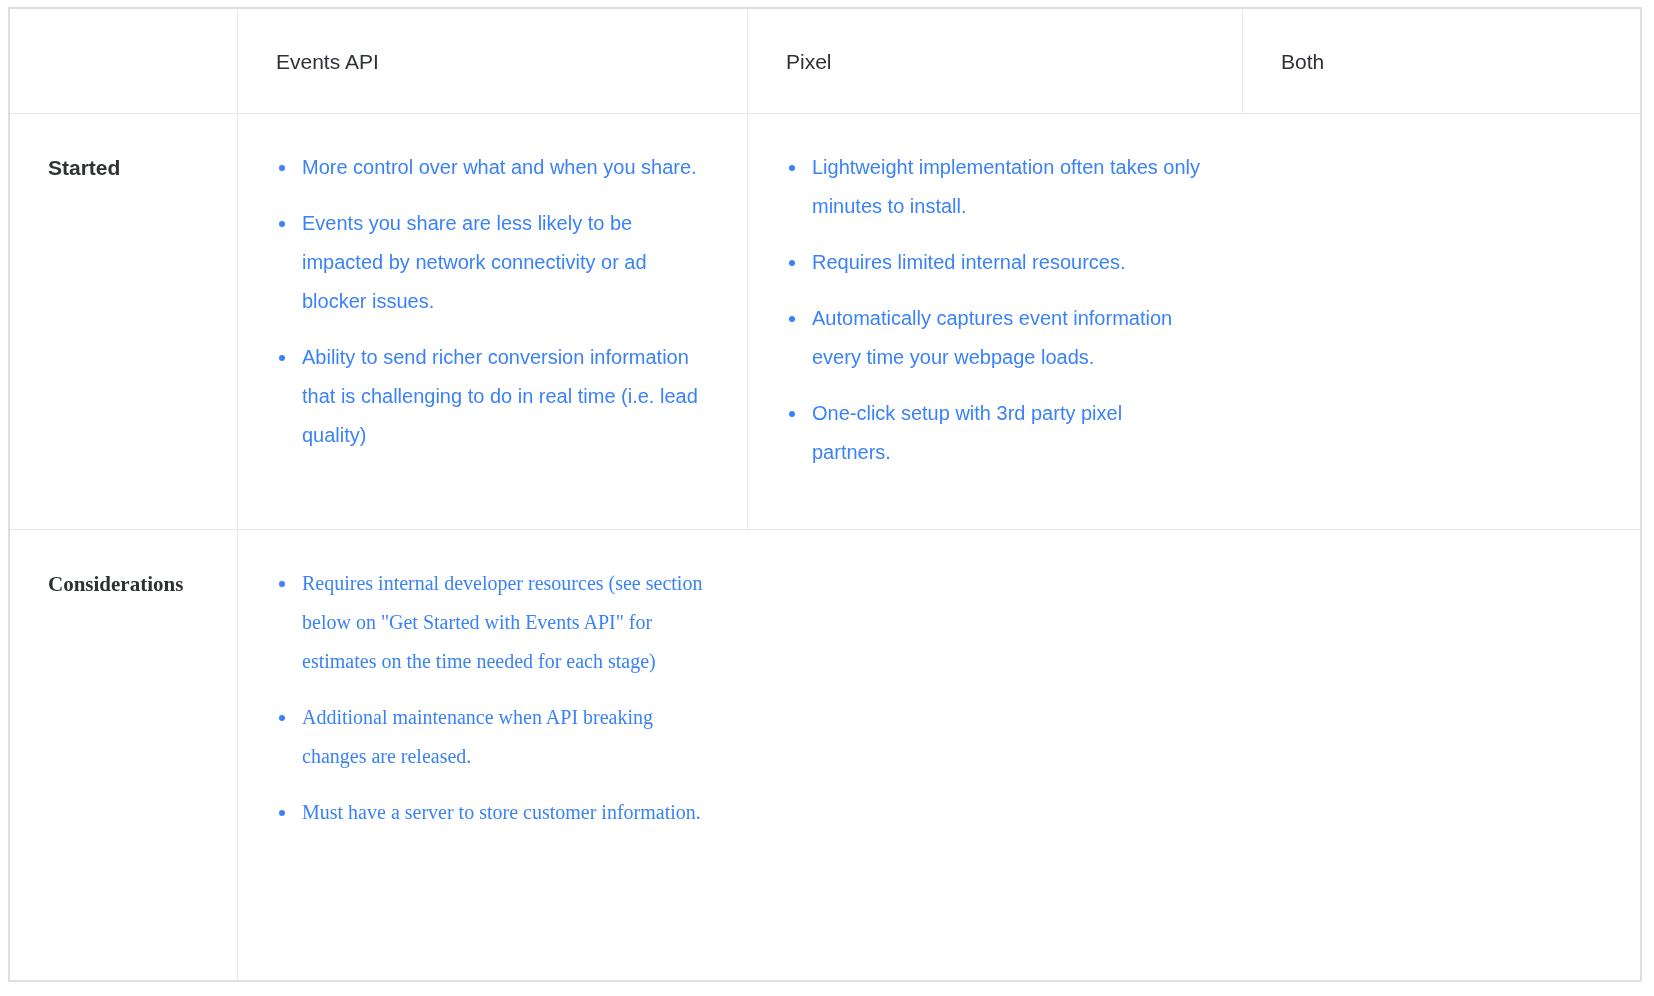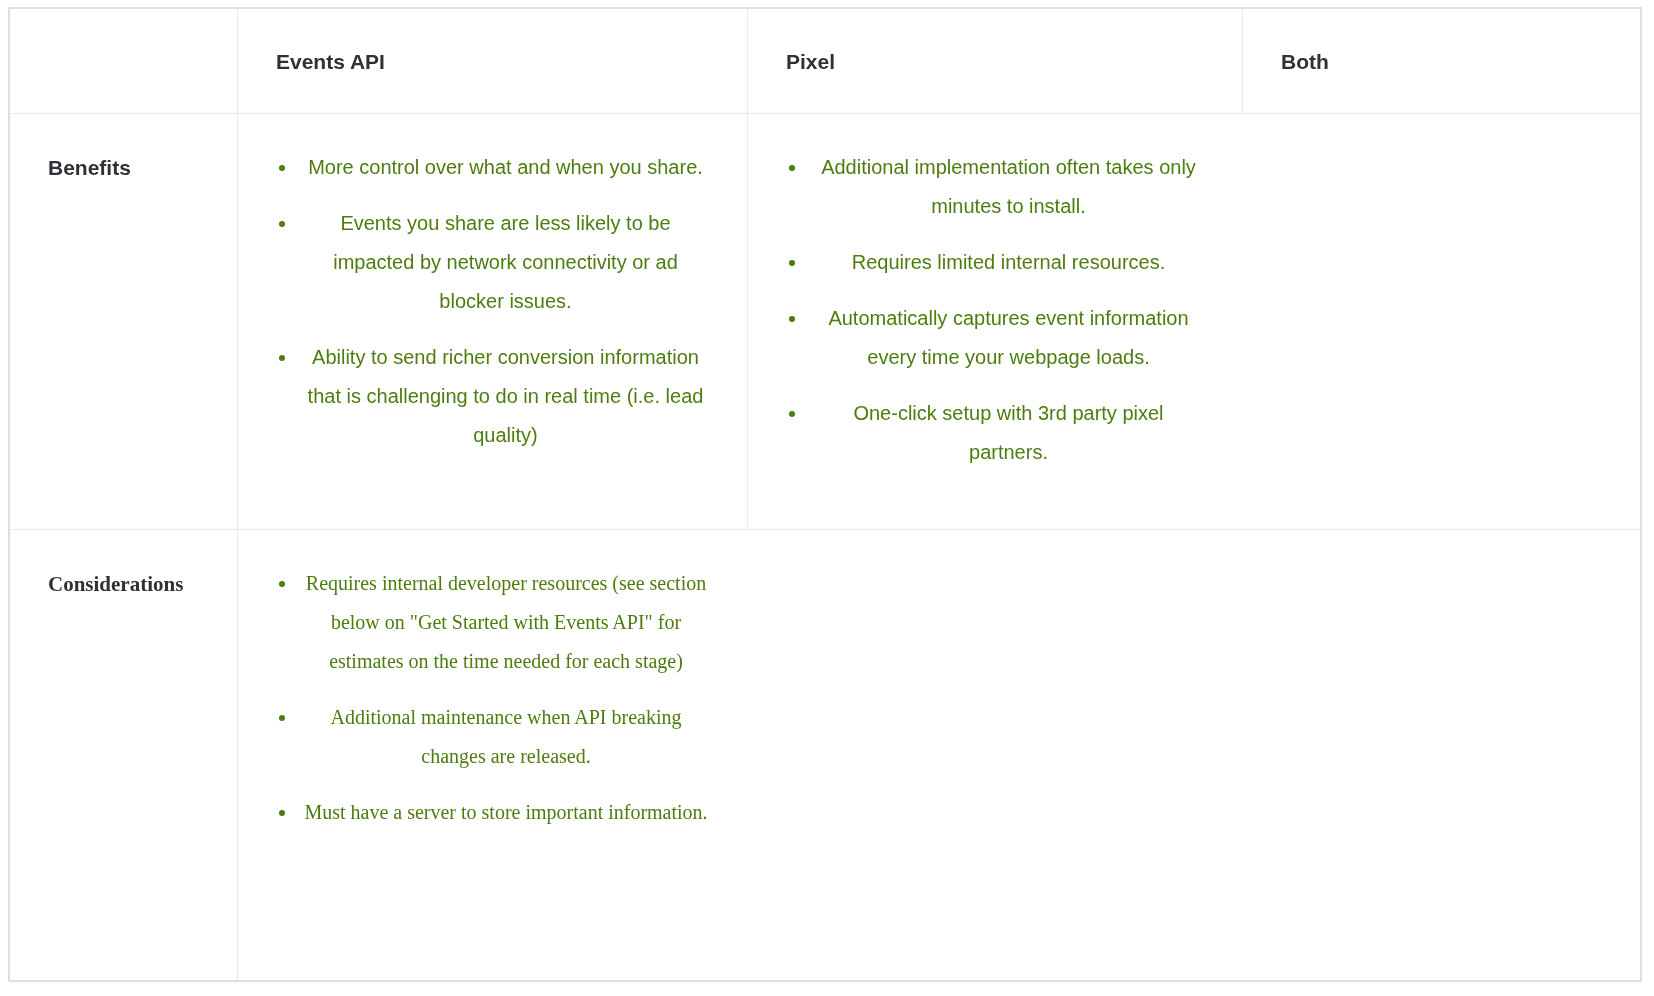--- a/index.html
+++ b/index.html
@@ -36,21 +36,21 @@
     line-height: 39px;
   }
   .t-cell:last-child { border-right: none; }
 
   .header-row .t-cell {
     min-height: 104px;
     display: flex;
     align-items: center;
     padding-top: 0;
     padding-bottom: 0;
-    font-weight: bold;
+    font-weight: normal;
     font-size: 21px;
     color: #2e3236;
   }
 
   .row-benefits .t-cell       { min-height: 415px; }
   .row-considerations .t-cell { min-height: 450px; }
 
   .label-cell {
     font-weight: bold;
     font-size: 21px;
@@ -61,60 +61,59 @@
   }
 
   ul.bullets {
     list-style: disc outside;
     padding-left: 22px;
     hyphens: auto;
     -webkit-hyphens: auto;
   }
   ul.bullets li {
     padding-left: 4px;
-    color: #4d7c0f;
-    text-align: center;
+    color: #3b82f6;
   }
   ul.bullets li + li { margin-top: 17px; }
 </style>
 </head>
 <body>
 
 <div class="table-wrap">
 
   <div class="t-row header-row">
     <div class="t-cell"></div>
     <div class="t-cell">Events API</div>
     <div class="t-cell">Pixel</div>
     <div class="t-cell">Both</div>
   </div>
 
   <div class="t-row row-benefits">
-    <div class="t-cell label-cell">Benefits</div>
+    <div class="t-cell label-cell">Started</div>
     <div class="t-cell">
       <ul class="bullets">
           <li>More control over what and when you share.</li>
           <li>Events you share are less likely to be impacted by network connectivity or ad blocker issues.</li>
           <li>Ability to send richer conversion information that is challenging to do in real time (i.e. lead quality)</li>
         </ul>
     </div>
     <div class="t-cell">
       <ul class="bullets">
-          <li>Additional implementation often takes only minutes to install.</li>
+          <li>Lightweight implementation often takes only minutes to install.</li>
           <li>Requires limited internal resources.</li>
           <li>Automatically captures event information every time your webpage loads.</li>
           <li>One-click setup with 3rd party pixel partners.</li>
         </ul>
     </div>
   </div>
 
   <div class="t-row row-considerations">
     <div class="t-cell label-cell">Considerations</div>
     <div class="t-cell">
       <ul class="bullets">
           <li>Requires internal developer resources (see section below on "Get Started with Events API" for estimates on the time needed for each stage)</li>
           <li>Additional maintenance when API breaking changes are released.</li>
-          <li>Must have a server to store important information.</li>
+          <li>Must have a server to store customer information.</li>
         </ul>
     </div>
   </div>
 
 </div>
 
 </body></html>

